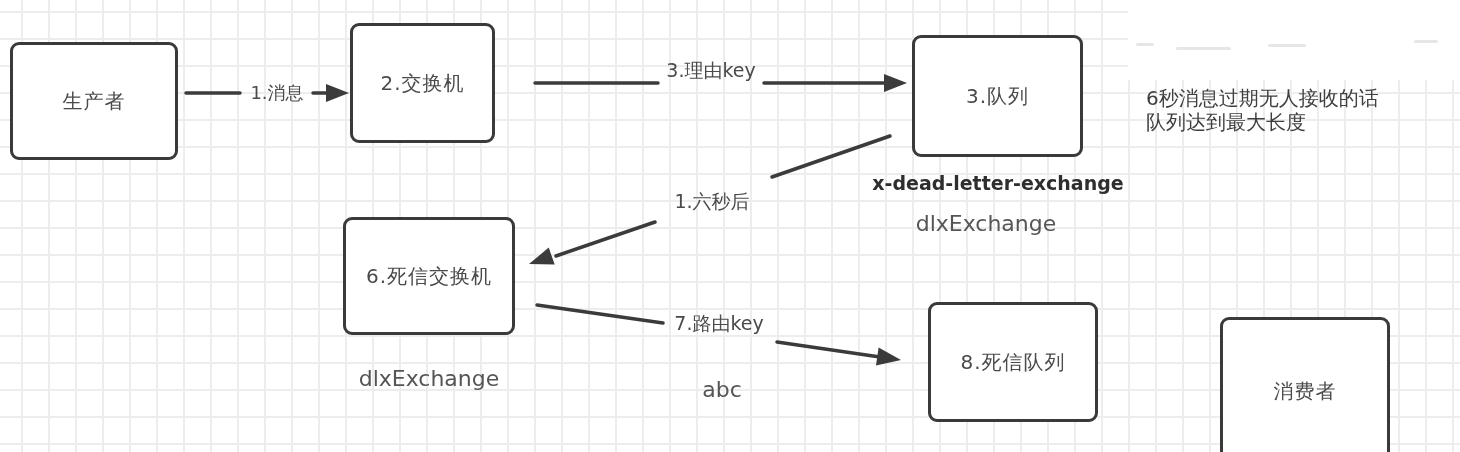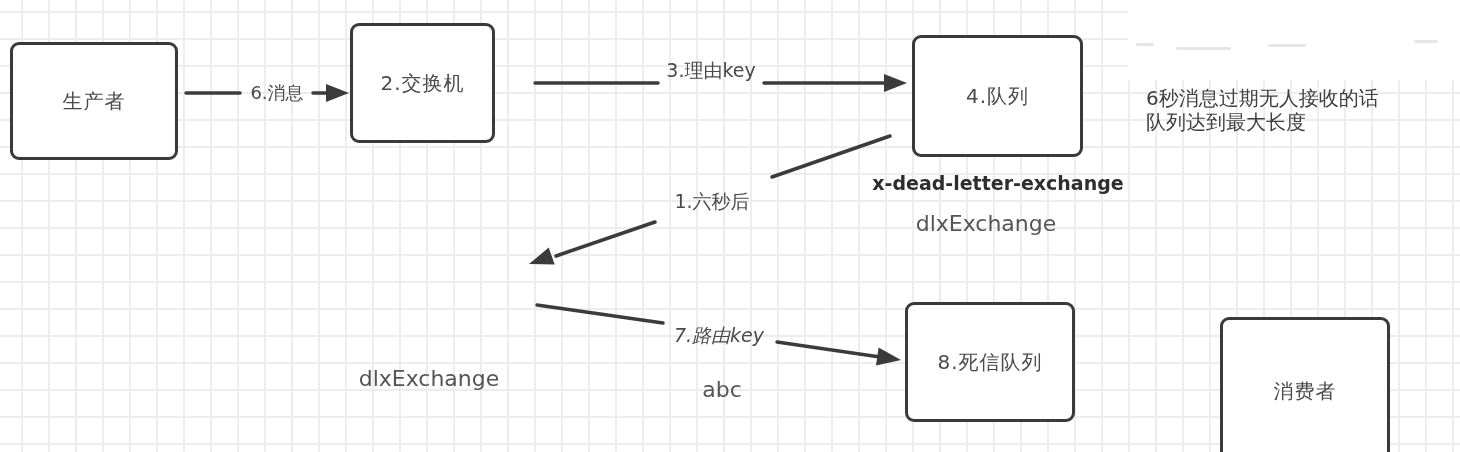--- a/index.html
+++ b/index.html
@@ -91,34 +91,35 @@
 
     <line x1="537" y1="305" x2="663" y2="323"></line>
     <line x1="777" y1="342" x2="880" y2="357"></line>
     <polygon points="901,360 876,365.4 878.6,347.6"></polygon>
   </svg>
 
   <div class="node" style="left:10px;top:42px;width:168px;height:118px;">生产者</div>
 
   <div class="node" style="left:350px;top:23px;width:145px;height:120px;text-align:center;">2.交换机</div>
 
-  <div class="node" style="left:912px;top:35px;width:171px;height:122px;">4.队列</div>
+  <div class="node" style="left:912px;top:35px;width:171px;height:122px;">3.队列</div>
 
+  <div class="node" style="left:343px;top:217px;width:172px;height:118px;">6.死信交换机</div>
 
-  <div class="node" style="left:905px;top:302px;width:170px;height:120px;">8.死信队列</div>
+  <div class="node" style="left:928px;top:302px;width:170px;height:120px;">8.死信队列</div>
 
   <div class="node" style="left:1220px;top:317px;width:170px;height:148px;">消费者</div>
 
-  <div class="edge-label" style="left:277px;top:93px;font-size:18px;">6.消息</div>
+  <div class="edge-label" style="left:277px;top:93px;font-size:18px;">1.消息</div>
 
   <div class="edge-label" style="left:711px;top:71px;">3.理由key</div>
 
   <div class="edge-label" style="left:712px;top:202px;">1.六秒后</div>
 
-  <div class="edge-label" style="left:719px;top:336px;font-style:italic;">7.路由key</div>
+  <div class="edge-label" style="left:719px;top:324px;">7.路由key</div>
 
   <div class="ann-bold" style="left:998px;top:172px;">x-dead-letter-exchange</div>
 
   <div class="ann" style="left:986px;top:211px;">dlxExchange</div>
 
   <div class="ann" style="left:429px;top:366px;">dlxExchange</div>
 
   <div class="ann" style="left:708px;top:377px;margin-left:14px;">abc</div>
 
   <div class="note">

